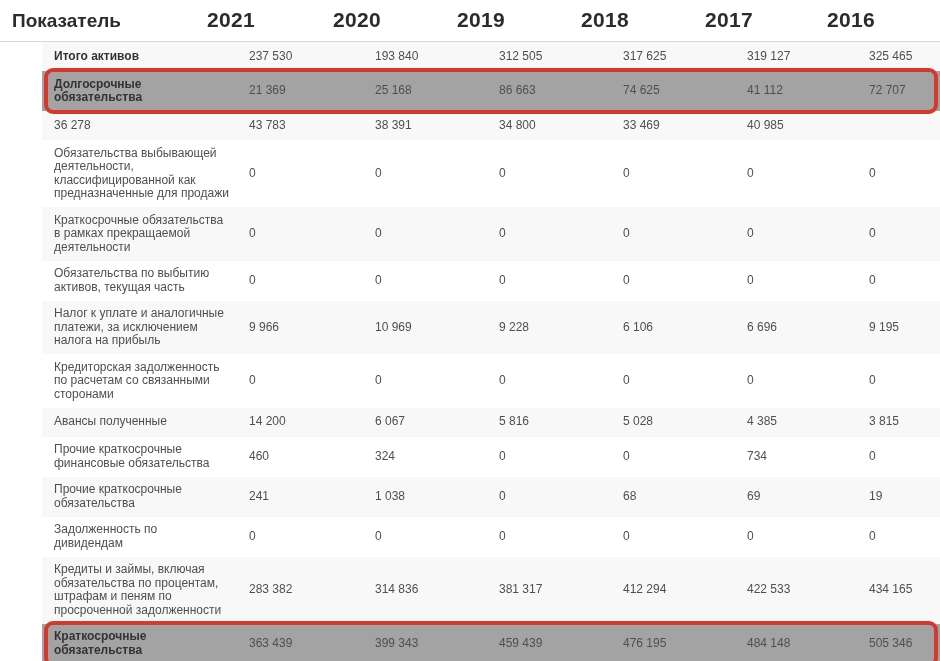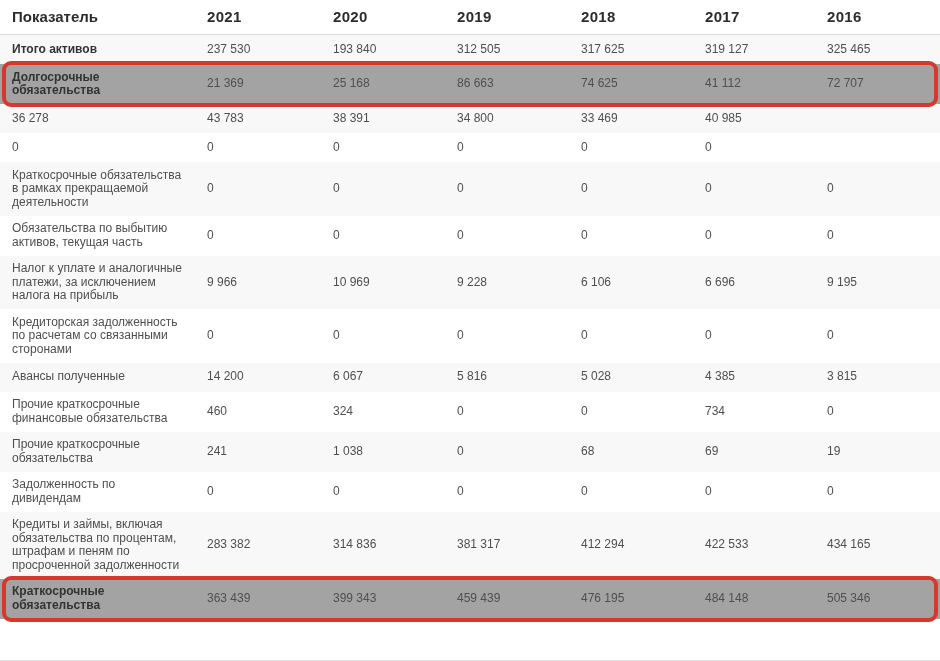--- a/index.html
+++ b/index.html
@@ -19,38 +19,39 @@
     grid-template-columns: 195px 126px 124px 124px 124px 122px 1fr;
     padding-left: 12px;
   }
   .header-row {
     align-items: baseline;
     padding-top: 8px;
     padding-bottom: 9px;
     border-bottom: 1px solid #d8d8d8;
   }
   .header-indicator {
-    font-size: 15px;
+    font-size: 19px;
     font-weight: 700;
     color: #2c2c2c;
   }
   .header-year {
-    font-size: 15px;
+    font-size: 21px;
     font-weight: 700;
     color: #2c2c2c;
     letter-spacing: 0.3px;
   }
   .row {
     align-items: center;
     padding-top: 6.5px;
     padding-bottom: 6.5px;
     font-size: 12px;
     line-height: 13.5px;
     color: #4f4f4f;
     min-height: 29px;
+    margin-left: 42px;
   }
   .row.striped { background: #f8f8f8; }
   .row .label { padding-right: 20px; }
   .row.bold .label { font-weight: 700; color: #333333; }
   .row .value {
     white-space: nowrap;
     align-self: center;
   }
   .row.highlighted { position: relative; background: #a3a3a3; }
   .highlight-box {
@@ -102,20 +103,21 @@
       </div>
       <div class="grid-row row striped">
     <div class="value">36 278</div>
     <div class="value">43 783</div>
     <div class="value">38 391</div>
     <div class="value">34 800</div>
     <div class="value">33 469</div>
     <div class="value">40 985</div>
   </div>
       <div class="grid-row row">
+    <div class="label">Обязательства выбывающей деятельности, классифицированной как предназначенные для продажи</div>
     <div class="value">0</div>
     <div class="value">0</div>
     <div class="value">0</div>
     <div class="value">0</div>
     <div class="value">0</div>
     <div class="value">0</div>
   </div>
       <div class="grid-row row striped">
     <div class="label">Краткосрочные обязательства в рамках прекращаемой деятельности</div>
     <div class="value">0</div>

